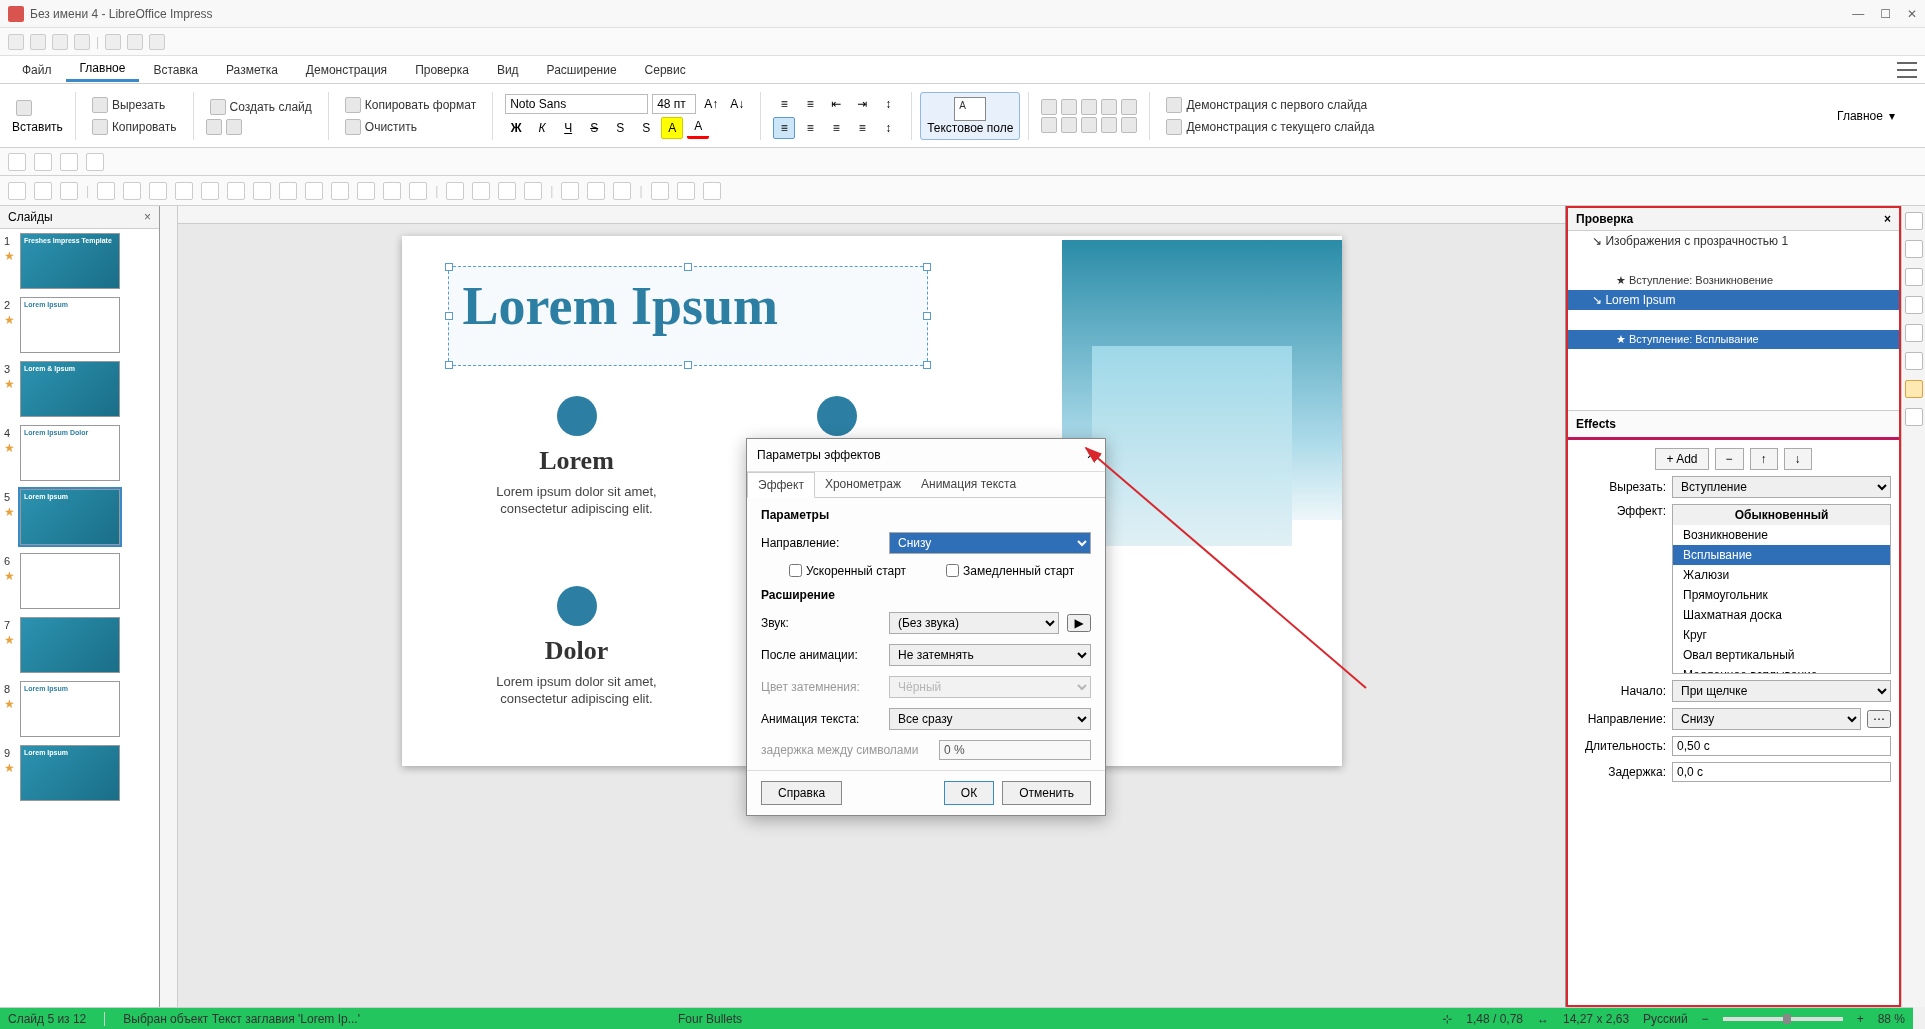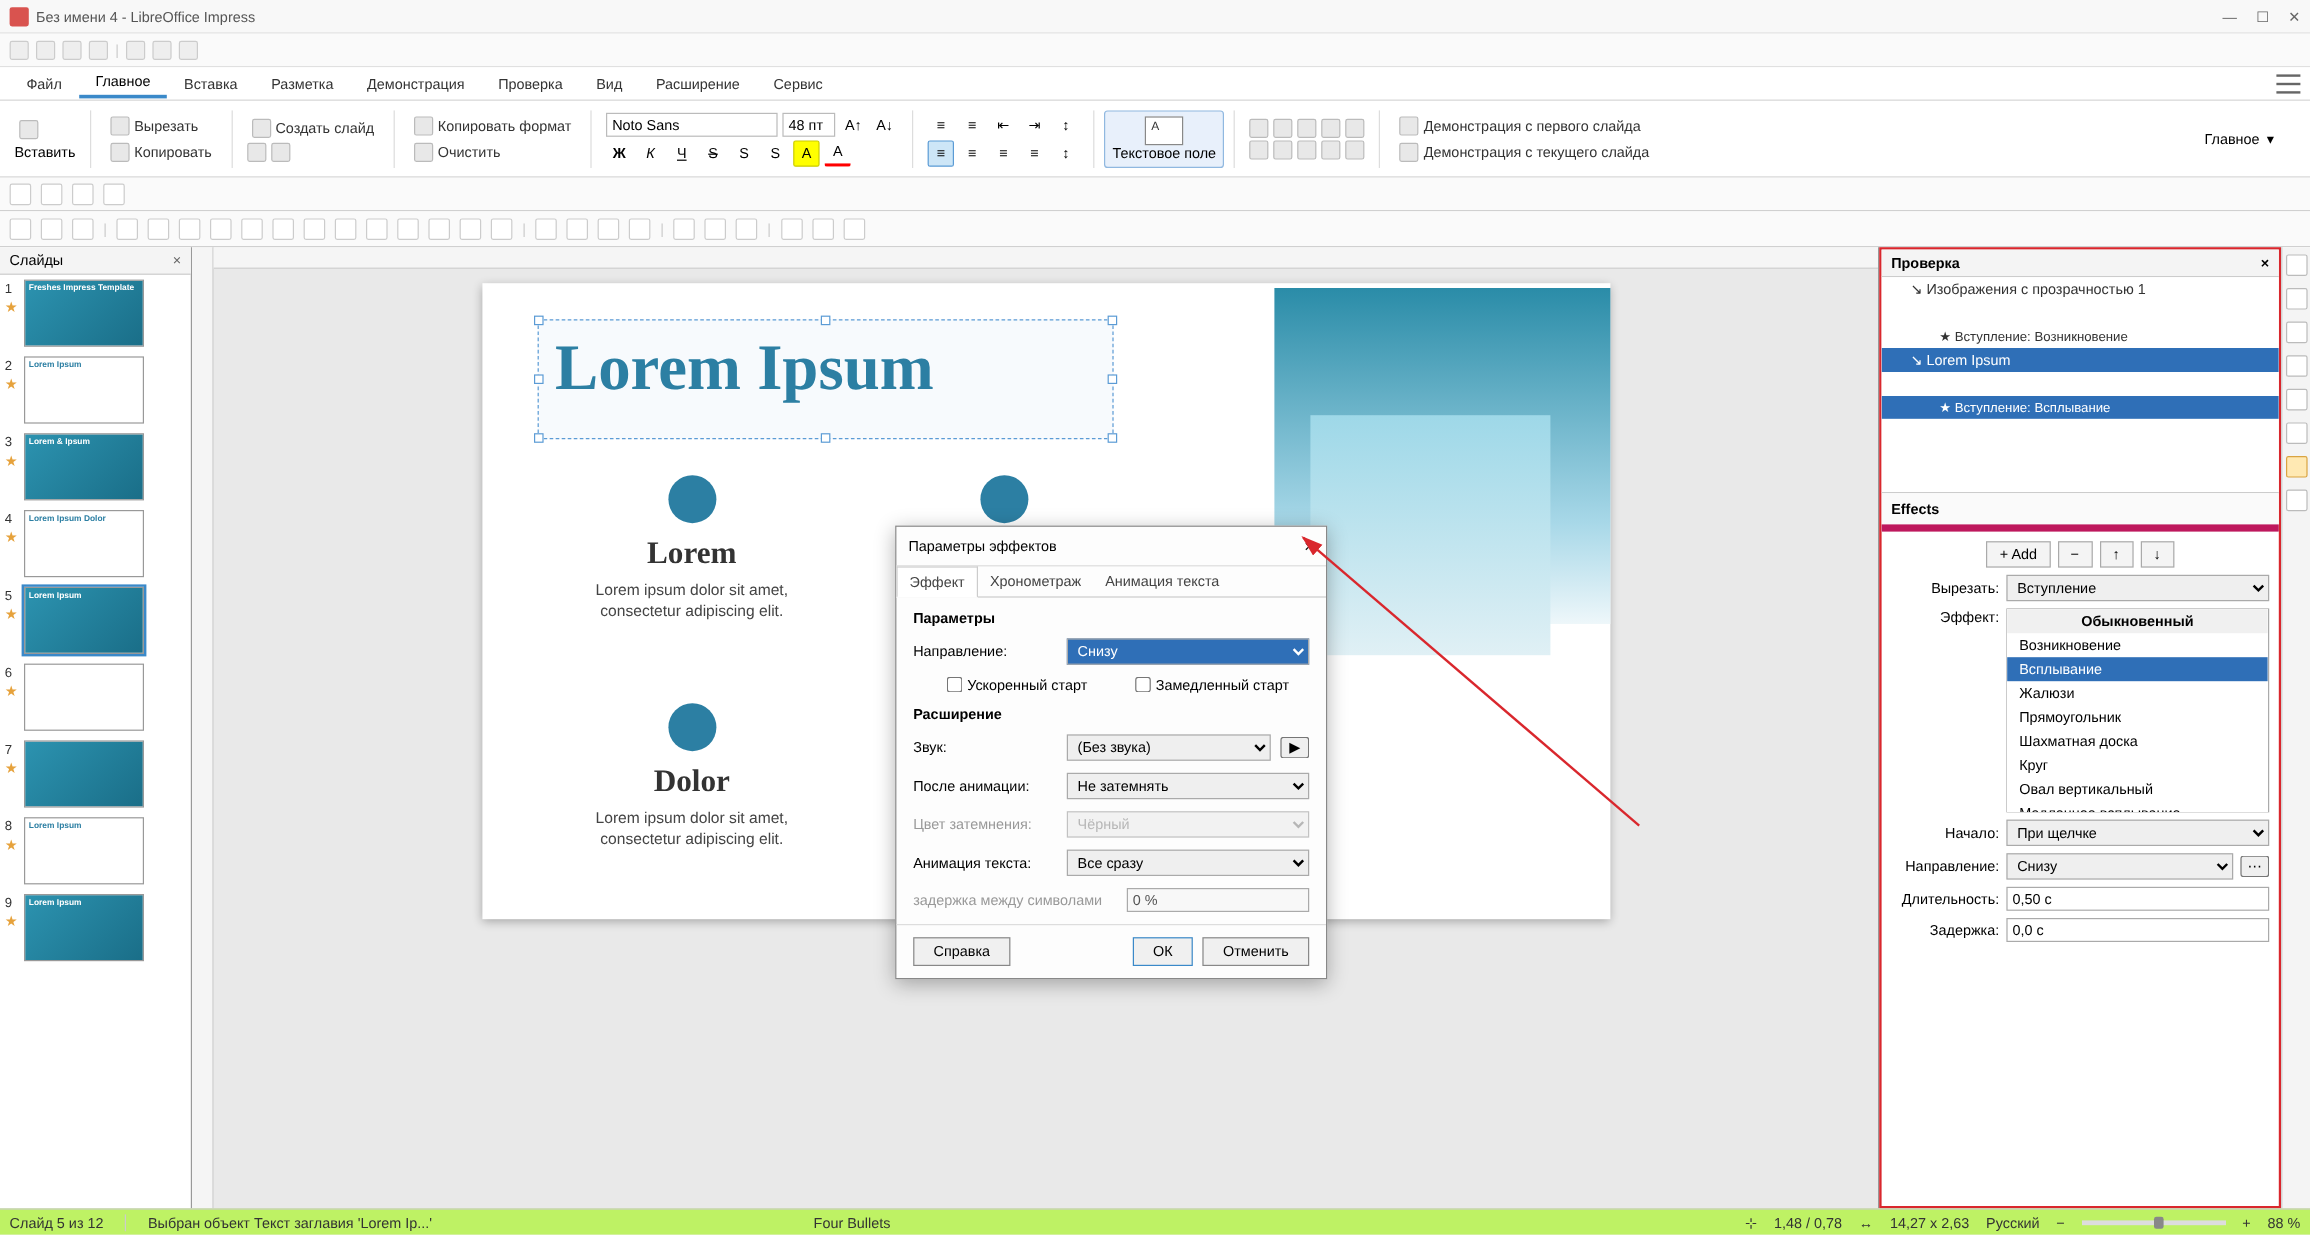--- a/index.html
+++ b/index.html
@@ -69,39 +69,39 @@
 .slide .col h3 { font-size:26px; font-weight:bold; color:#333; margin-bottom:8px; font-family:Georgia,serif;}
 .slide .col p { font-size:13px; color:#444; line-height:1.3;}
 
 .right-area { width:360px; background:#fff; display:flex; border-left:1px solid #999;}
 .anim-panel { flex:1; display:flex; flex-direction:column; border:2px solid #d9272d;}
 .anim-panel .hdr { padding:4px 8px; background:#f4f4f4; border-bottom:1px solid #ccc; display:flex; justify-content:space-between; align-items:center; font-weight:bold;}
 .anim-panel .list-area { height:180px; border-bottom:1px solid #ccc; overflow-y:auto; background:#fff;}
 .anim-panel .item { padding:3px 10px 3px 24px; font-size:12px; color:#333;}
 .anim-panel .item.sub { padding-left:48px; font-size:11px;margin-top:20px;}
 .anim-panel .item.selected { background:#2f6fb7; color:#fff;}
-.anim-panel .effects-hdr { padding:6px 8px; font-weight:bold; background:#fafafa; border-bottom:6px solid #be185d;}
+.anim-panel .effects-hdr { padding:6px 8px; font-weight:bold; background:#fafafa; border-bottom:3px solid #be185d;}
 .anim-panel .controls { padding:8px; display:flex; flex-direction:column; gap:6px; font-size:12px;}
 .anim-panel .btn-row { display:flex; gap:6px; justify-content:center;}
 .anim-panel .btn-row button { padding:3px 10px; border:1px solid #aaa; background:#f4f4f4; cursor:pointer;}
 .anim-panel .field-row { display:flex; align-items:center; gap:6px;}
 .anim-panel .field-row label { width:90px; text-align:right;}
 .anim-panel .field-row select, .anim-panel .field-row input { flex:1; border:1px solid #aaa; padding:2px 4px;}
 .anim-panel .effect-list { flex:1; border:1px solid #aaa; background:#fff; overflow-y:auto;}
 .anim-panel .effect-list .grp-hdr { text-align:center; font-weight:bold; padding:3px; background:#f0f0f0;}
 .anim-panel .effect-list .eff-item { padding:3px 10px; cursor:pointer;}
 .anim-panel .effect-list .eff-item.selected { background:#2f6fb7; color:#fff;}
 .anim-panel .bottom-row { padding:6px; display:flex; align-items:center; gap:6px; border-top:1px solid #ccc;}
 .anim-panel .bottom-row input[type=checkbox]{ }
 
 .sidebar-icons { width:24px; background:#f4f4f4; border-left:1px solid #ccc; display:flex; flex-direction:column; align-items:center; padding-top:6px; gap:10px;}
 .sidebar-icons .sicon { width:18px; height:18px; border:1px solid #bbb; background:#fff; border-radius:2px;}
 .sidebar-icons .sicon.active { background:#ffe9b3; border-color:#d9a441;}
 
-.statusbar { position:absolute; bottom:0; left:0; right:0; height:22px; background:#bef264; border-top:1px solid #ccc; display:flex; align-items:center; padding:0 8px; gap:18px; font-size:11px; color:#333;}
+.statusbar { position:absolute; bottom:0; left:0; right:12px; height:22px; background:#22c55e; border-top:1px solid #ccc; display:flex; align-items:center; padding:0 8px; gap:18px; font-size:11px; color:#333;}
 .statusbar .sep { width:1px; height:14px; background:#ccc;}
 .statusbar .right { margin-left:auto; display:flex; align-items:center; gap:14px;}
 .statusbar .zoom-slider { width:120px; height:4px; background:#ddd; position:relative;}
 .statusbar .zoom-slider::after { content:''; position:absolute; left:50%; top:-3px; width:8px; height:10px; background:#888; border-radius:2px;}
 
 
 .dialog { position:absolute; left:746px; top:438px; width:360px; background:#fdfdfd; border:1px solid #888; box-shadow:0 4px 16px rgba(0,0,0,0.3); z-index:100;}
 .dialog .dlg-title { padding:8px 10px; font-size:12px; display:flex; justify-content:space-between; align-items:center; border-bottom:1px solid #ddd;}
 .dialog .dlg-title .x { cursor:pointer; font-size:14px;}
 .dialog .tabs { display:flex; border-bottom:1px solid #ccc;}

